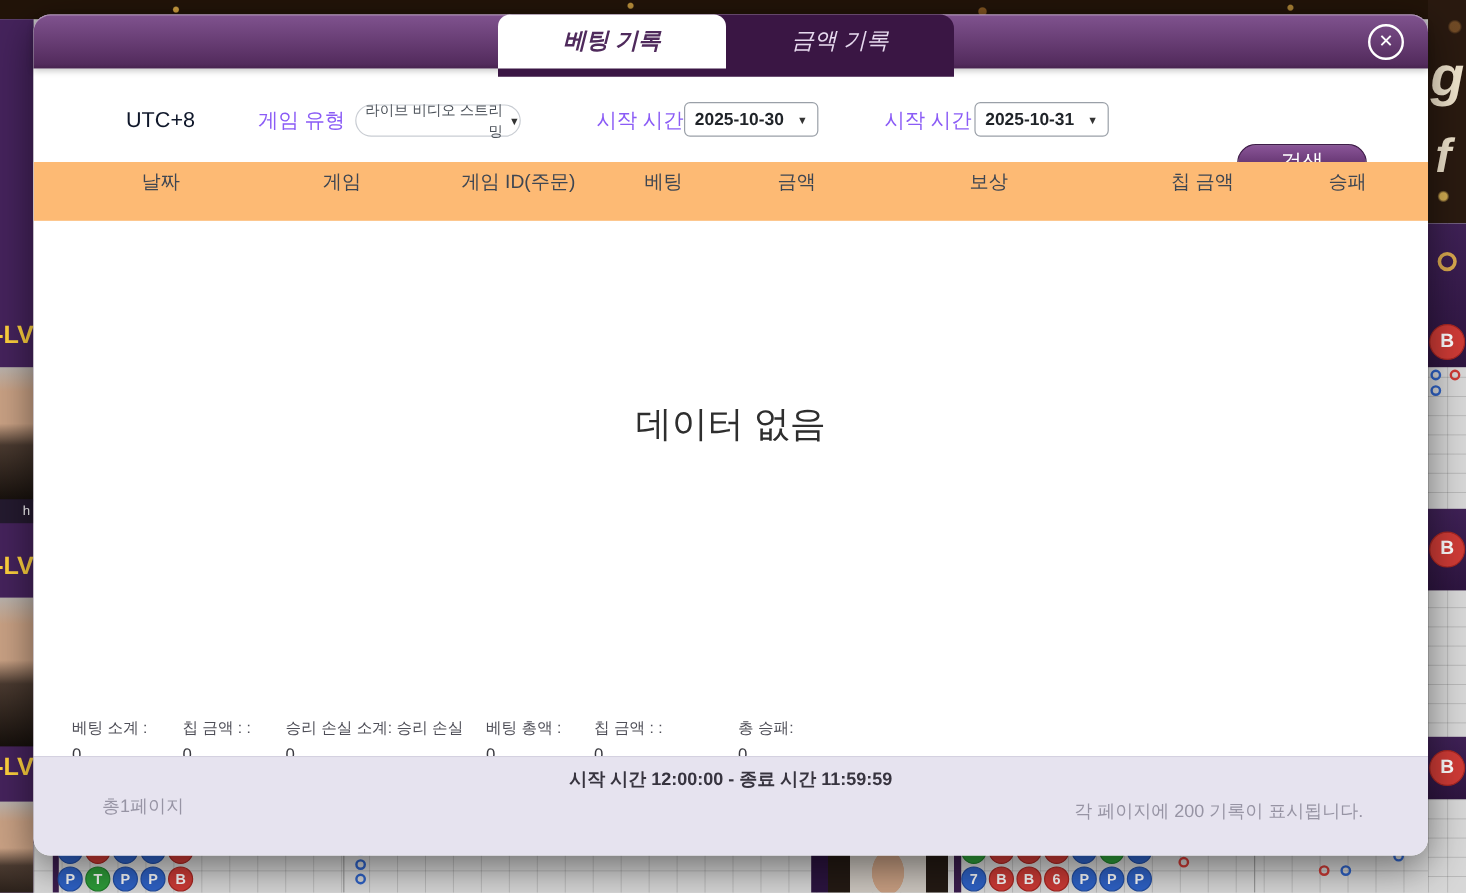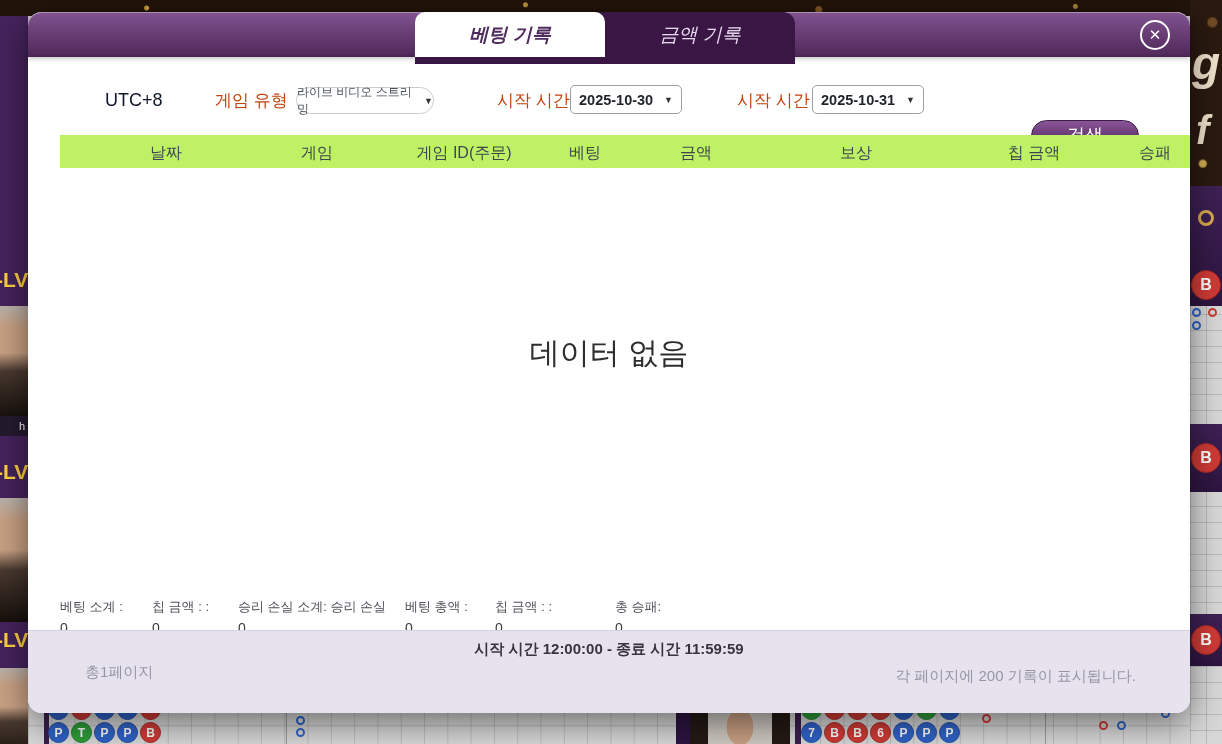--- a/index.html
+++ b/index.html
@@ -63,31 +63,31 @@
   .tab { width:190px; height:45px; text-align:center; line-height:45px; font-size:19px; color:#e6d9ee; cursor:pointer; }
   .tab.active { background:#fff; color:#4f2a5c; font-weight:bold; border-radius:10px 10px 0 0; }
   .close-btn { position:absolute; right:20px; top:50%; transform:translateY(-50%);
     width:30px; height:30px; border:2px solid #fff; border-radius:50%;
     color:#fff; font-size:15px; text-align:center; line-height:26px; cursor:pointer; }
 
   .modal-body { position:relative; flex:1 1 auto; background:#fff; overflow:hidden; }
 
   .f-item { position:absolute; top:28px; height:30px; display:flex; align-items:center; }
   .utc { left:77px; color:#0f172a; font-size:18px; }
-  .f-label { color:#c2410c; font-size:17px; }
+  .f-label { color:#8b5cf6; font-size:17px; }
   .pill-select { position:absolute; left:268px; top:30px; width:138px; height:27px; border:1px solid #c9cdd3; border-radius:14px;
-    display:flex; align-items:center; justify-content:center; gap:5px; font-size:12px; color:#4a5058; cursor:pointer; background:#fff; }
+    display:flex; align-items:center; justify-content:center; gap:5px; font-size:12px; color:#4a5058; cursor:pointer; background:#fff;text-align:right; }
   .box-select { position:absolute; top:28px; width:112px; height:29px; border:1px solid #9aa0a8; border-radius:5px;
     display:flex; align-items:center; font-size:14.5px; color:#1f2328; font-weight:bold; padding:0 8px; cursor:pointer; background:#fff; justify-content:space-between; }
   .caret { font-size:9px; color:#333; }
   .search-btn { position:absolute; left:1003px; top:27px; width:108px; height:31px; border-radius:16px;
     background:linear-gradient(#8a5598, #5c2e68 70%, #4a2454); border:1px solid #3f1d49;
     color:#fff; font-size:18px; text-align:center; line-height:29px; cursor:pointer;margin-top:36px; }
 
-  .table-header { position:absolute; left:0; top:78px; width:100%; height:33px; background:#bef264;margin-left:32px; }
+  .table-header { position:absolute; left:0; top:78px; width:100%; height:49px; background:#fdba74; }
   .th-cell { position:absolute; top:0; height:35px; line-height:35px; transform:translateX(-50%);
     color:#3e4652; font-size:16px; white-space:nowrap; }
 
   .empty-text { position:absolute; left:0; top:276px; width:100%; text-align:center;
     font-size:30px; color:#2e2e2e; }
 
   .summary-item { position:absolute; top:541px; }
   .summary-item .lbl { font-size:13px; color:#4e4e57; white-space:nowrap; }
   .summary-item .val { font-size:14px; color:#3a3a40; margin-top:4px; }
 

